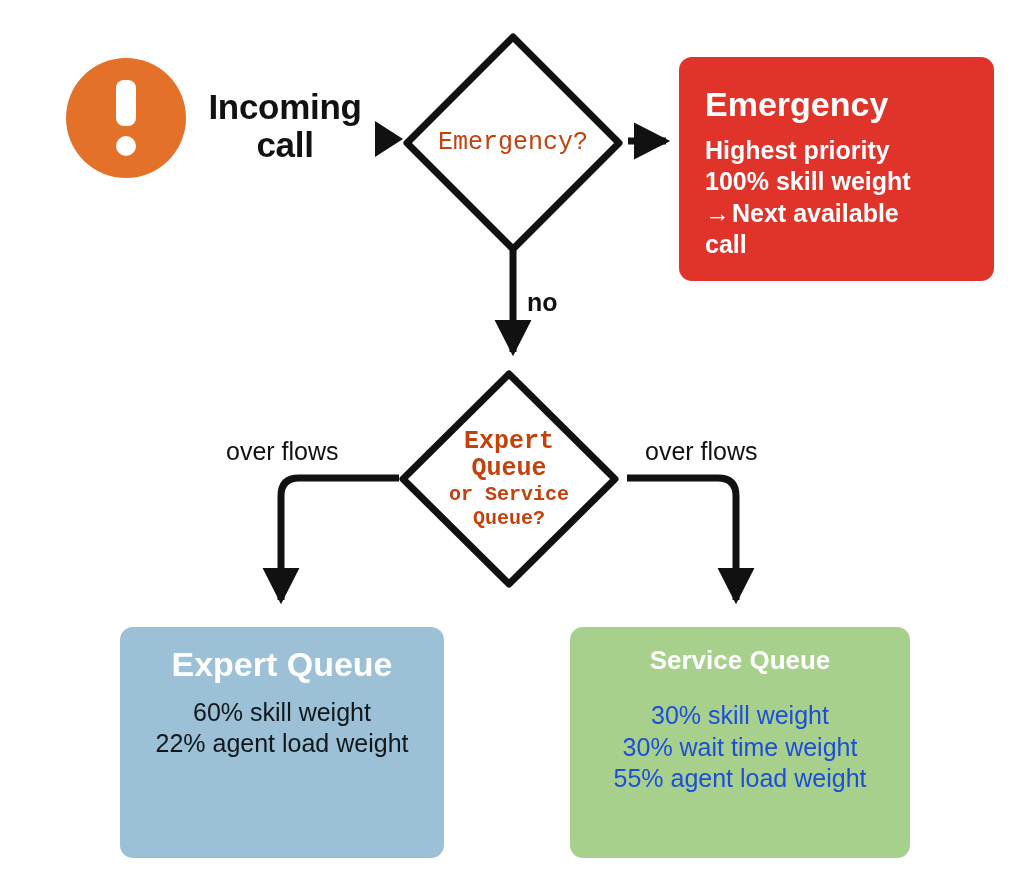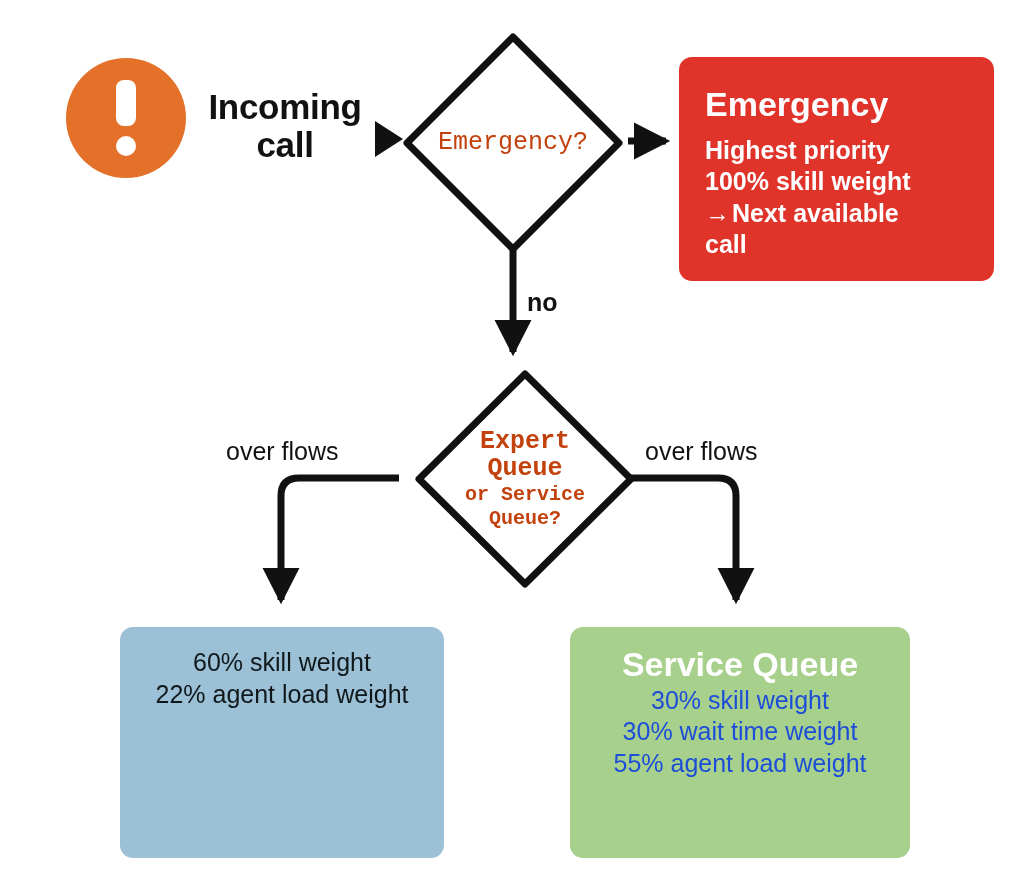--- a/index.html
+++ b/index.html
@@ -82,21 +82,21 @@
     justify-content: center;
     color: #c2410c;
     text-align: center;
     line-height: 1.06;
     font-family: Liberation Mono, monospace;
   }
 
   #diamond-emergency { left: 396px; top: 26px; width: 234px; height: 234px; }
   #diamond-emergency .diamond-text { font-size: 25px; }
 
-  #diamond-queue { left: 408px; top: 364px; width: 234px; height: 230px; }
+  #diamond-queue { left: 392px; top: 364px; width: 234px; height: 230px; }
   #diamond-queue .dq-main { font-size: 25px; font-weight: bold; }
   #diamond-queue .dq-sub  { font-size: 20px; font-weight: bold; margin-top: 2px; text-align: right; }
 
   
   .edge-label {
     color: #111111;
     white-space: nowrap;
   }
   #label-no {
     left: 527px; top: 288px;
@@ -148,21 +148,21 @@
   #card-expert .card-title { font-size: 34px; margin-bottom: 14px; }
   #card-expert .card-line  { font-size: 25px; color: #10181C; }
 
   #card-service {
     left: 570px; top: 627px;
     width: 340px; height: 231px;
     background: #A8D08D;
     padding: 20px 0 0 0;
     text-align: center;
   }
-  #card-service .card-title { font-size: 34px; margin-bottom: 2px; }
+  #card-service .card-title { font-size: 26px; margin-bottom: 26px; }
   #card-service .card-line  { font-size: 25px; color: #1d4ed8; }
 
   .arrow-glyph { margin-right: 2px; }
 </style>
 </head>
 <body>
 
 <div id="canvas">
 
   <svg id="edges" viewBox="0 0 1024 883" xmlns="http://www.w3.org/2000/svg">
@@ -234,20 +234,21 @@
     <div class="card-title">Emergency</div>
     <div class="card-line">Highest priority</div>
     <div class="card-line">100% skill weight</div>
     <div class="card-line">
       <span class="arrow-glyph">→</span><span>Next available</span>
     </div>
     <div class="card-line">call</div>
   </div>
 
   <div class="card" id="card-expert">
+    <div class="card-title">Expert Queue</div>
     <div class="card-line">60% skill weight</div>
     <div class="card-line">22% agent load weight</div>
   </div>
 
   <div class="card" id="card-service">
     <div class="card-title">Service Queue</div>
     <div class="card-line">30% skill weight</div>
     <div class="card-line">30% wait time weight</div>
     <div class="card-line">55% agent load weight</div>
   </div>

